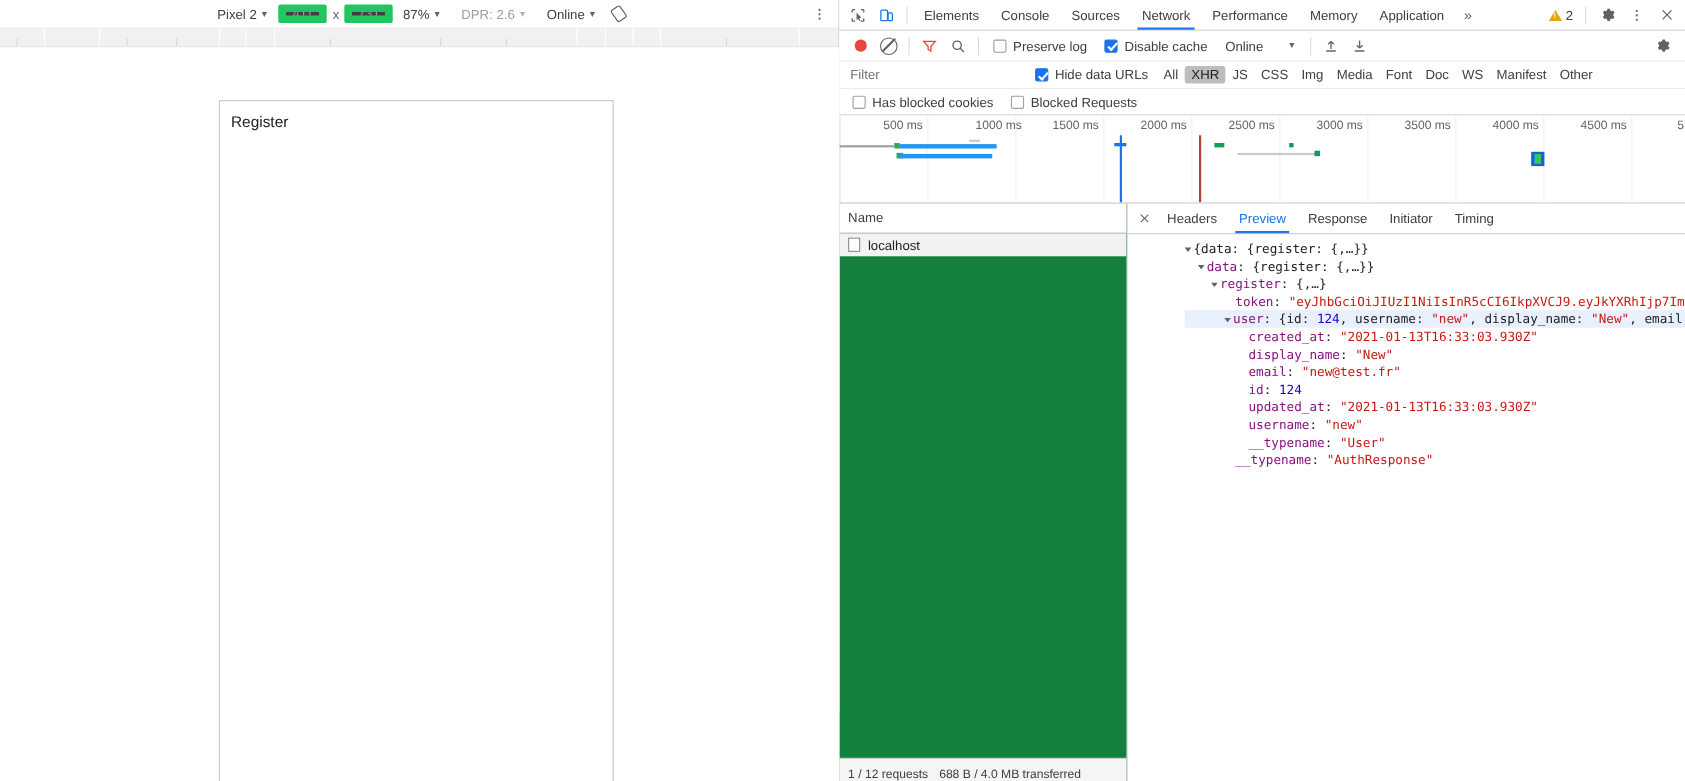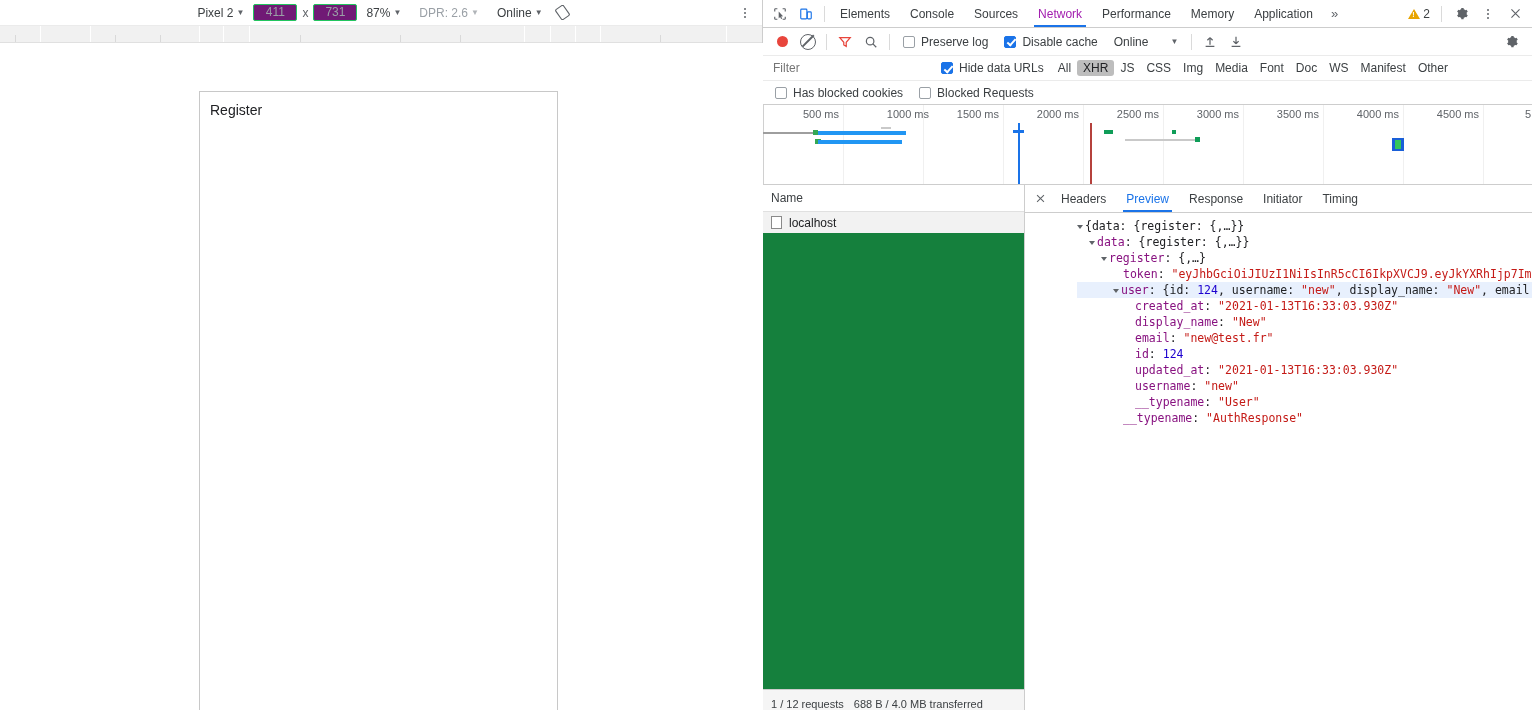--- a/index.html
+++ b/index.html
@@ -33,22 +33,22 @@
     position: relative;
     border-bottom: 1px solid #ebebeb;
   }
   .dt-item { display: flex; align-items: center; gap: 3px; padding: 0 9px; white-space: nowrap; }
   .dt-label { font-size: 12px; color: #3c4043; }
   .dt-label.dim { color: #9aa0a6; }
   .caret { font-size: 8px; color: #5f6368; line-height: 1; }
   .dim-caret { color: #b0b4b8; }
   .dt-input {
     width: 44px; height: 17px; line-height: 17px;
-    border: 1px solid #22c55e; border-radius: 2px;
-    background: #701a75; color: #9aa0a6; font-size: 12px;
+    border: 7px solid #22c55e; border-radius: 2px;
+    background: #404040; color: #9aa0a6; font-size: 12px;
     text-align: center; box-sizing: border-box;
   }
   .dt-x { color: #5f6368; font-size: 12px; padding: 0 5px; }
   .dt-icon-btn {
     width: 22px; height: 20px;
     display: flex; align-items: center; justify-content: center;
   }
   .dt-kebab {
     position: absolute; right: 16px; top: 50%; transform: translateY(-50%);
     display: flex; flex-direction: column; gap: 2px; align-items: center;
@@ -101,21 +101,21 @@
     flex: 0 0 27px;
     position: relative;
   }
   .toolbtn { width: 26px; height: 26px; display: flex; align-items: center; justify-content: center; }
   .vsep { width: 1px; height: 16px; background: #dadada; margin: 0 5px; }
   .dt-tab {
     padding: 0 10px; height: 26px; line-height: 26px;
     font-size: 12px; color: #3c4043; white-space: nowrap;
     position: relative;
   }
-  .dt-tab.active { color: #a21caf; }
+  .dt-tab.active { color: #404040; }
   .dt-tab.active::after {
     content: ""; position: absolute; left: 6px; right: 6px; bottom: 0;
     height: 2px; background: #1a73e8;
   }
   .dt-more { padding: 0 8px; font-size: 13px; color: #5f6368; }
   .dt-right { position: absolute; right: 4px; display: flex; align-items: center; gap: 1px; }
   .warn-chip { display: flex; align-items: center; gap: 3px; padding: 0 5px; color: #3c4043; font-size: 12px; }
   .tri-warn { width: 0; height: 0; border-left: 6px solid transparent; border-right: 6px solid transparent; border-bottom: 10px solid #e8a400; position: relative; }
   .tri-warn::after { content: "!"; position: absolute; left: -2px; top: 2px; font-size: 7px; color: #fff; font-weight: bold; }
   .kebab-v { display: flex; flex-direction: column; gap: 2px; align-items: center; width: 20px; }

